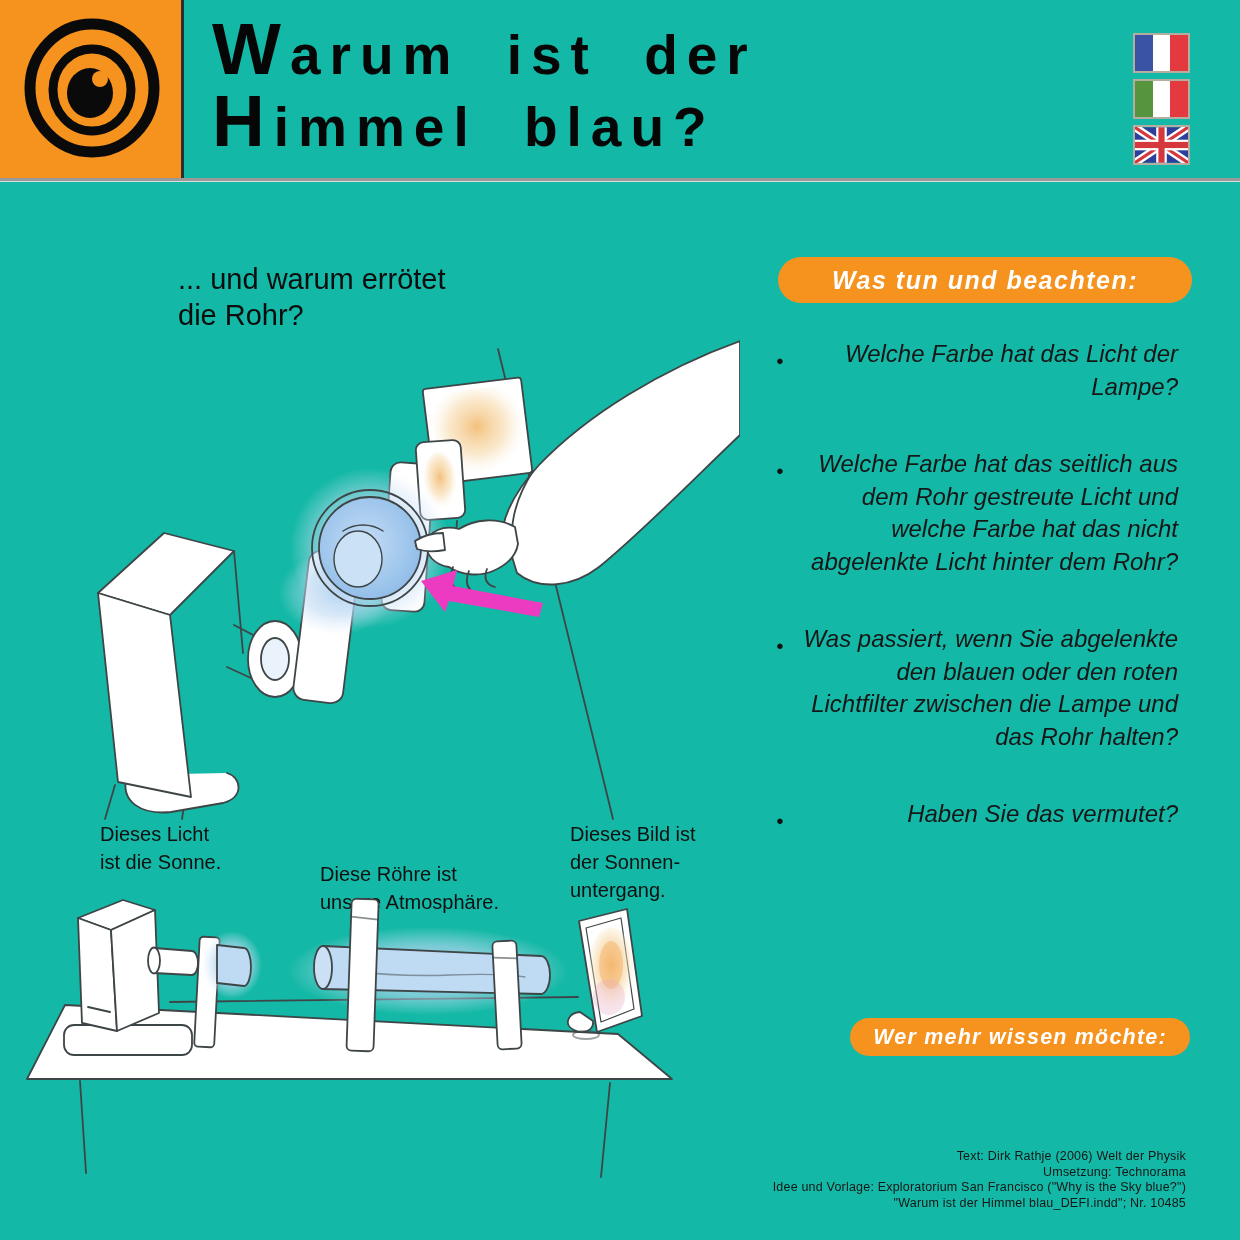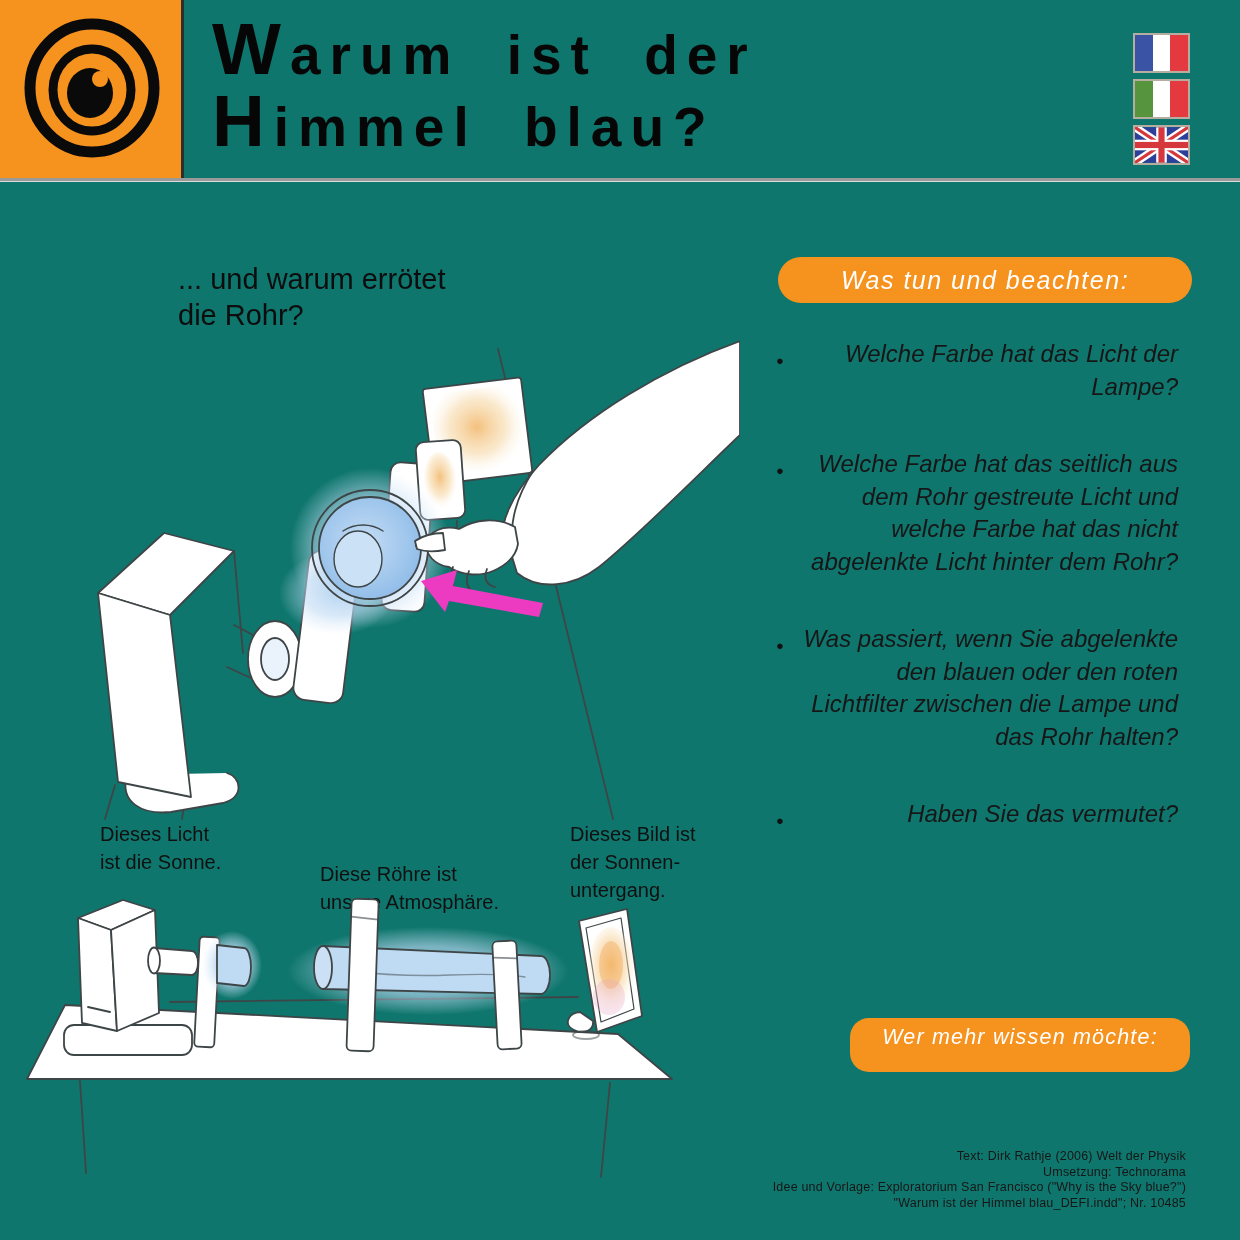--- a/index.html
+++ b/index.html
@@ -1,17 +1,17 @@
 <!DOCTYPE html>
 <html><head>
 <meta charset="utf-8">
 <style>
   html,body { margin:0; padding:0; background:#fff; }
   .page {
-    position:relative; width:1240px; height:1240px; background:#0f766e;
+    position:relative; width:1240px; height:1240px; background:#14b8a6;
     font-family:"Liberation Sans", sans-serif; overflow:hidden; color:#111;
   }
 
   
   .logo-box { position:absolute; left:0; top:0; width:181px; height:178px; background:#F6921E; }
   .v-rule   { position:absolute; left:181px; top:0; width:3px; height:178px; background:#2e2e2e; }
   .h-rule   { position:absolute; left:0; top:178px; width:1240px; height:3px; background:#9a9a9a; border-bottom:1px solid #dcdcdc; }
 
   .title { position:absolute; left:212px; top:16px; margin:0; font-size:55px; line-height:66px;
            font-weight:bold; letter-spacing:9px; word-spacing:22px; color:#060606; }
@@ -31,31 +31,31 @@
   .illu { position:absolute; }
   #illu1 { left:85px;  top:335px; width:655px; height:485px; }
   #illu2 { left:20px;  top:885px; width:680px; height:330px; }
 
   .caption { position:absolute; font-size:20px; line-height:28px; color:#101010; }
   #cap1 { left:100px; top:820px; }
   #cap2 { left:320px; top:820px;margin-top:40px; }
   #cap3 { left:570px; top:820px; }
 
   
-  .banner { background:#F6921E; color:#ffffff; font-weight:normal; font-style:italic; text-align:center; }
+  .banner { background:#F6921E; color:#ffffff; font-weight:bold; font-style:italic; text-align:center; }
   .banner-main { position:absolute; left:778px; top:257px; width:414px; height:46px; line-height:46px;
                  border-radius:23px; font-size:25px; letter-spacing:1.5px; }
 
   .bullets { position:absolute; left:776px; top:338px; width:402px; margin:0; padding:0; list-style:none;
              font-style:italic; font-size:24px; line-height:32.5px; color:#161616; }
   .bullets li { position:relative; padding-left:27px; margin-bottom:45px;text-align:right; }
   .bullets li::before { content:"●"; position:absolute; left:0; top:7px; font-size:13px; font-style:normal; color:#111; }
 
   .more-info { position:absolute; right:50px; top:1018px; width:340px; text-align:center; }
-  .banner-small { display:block; height:54px; line-height:38px; border-radius:19px; font-size:21.5px;
+  .banner-small { display:block; height:38px; line-height:38px; border-radius:19px; font-size:21.5px;
                   letter-spacing:1.2px; margin-bottom:10px; }
   .more-sub { font-size:21.5px; font-weight:bold; font-style:italic; color:#0d0d0d; }
 
   .credits { position:absolute; right:54px; top:1149px; text-align:right; font-size:12.5px;
              line-height:15.5px; color:#161616; letter-spacing:0.2px; }
 </style>
 </head>
 <body>
 
 <div class="page">

